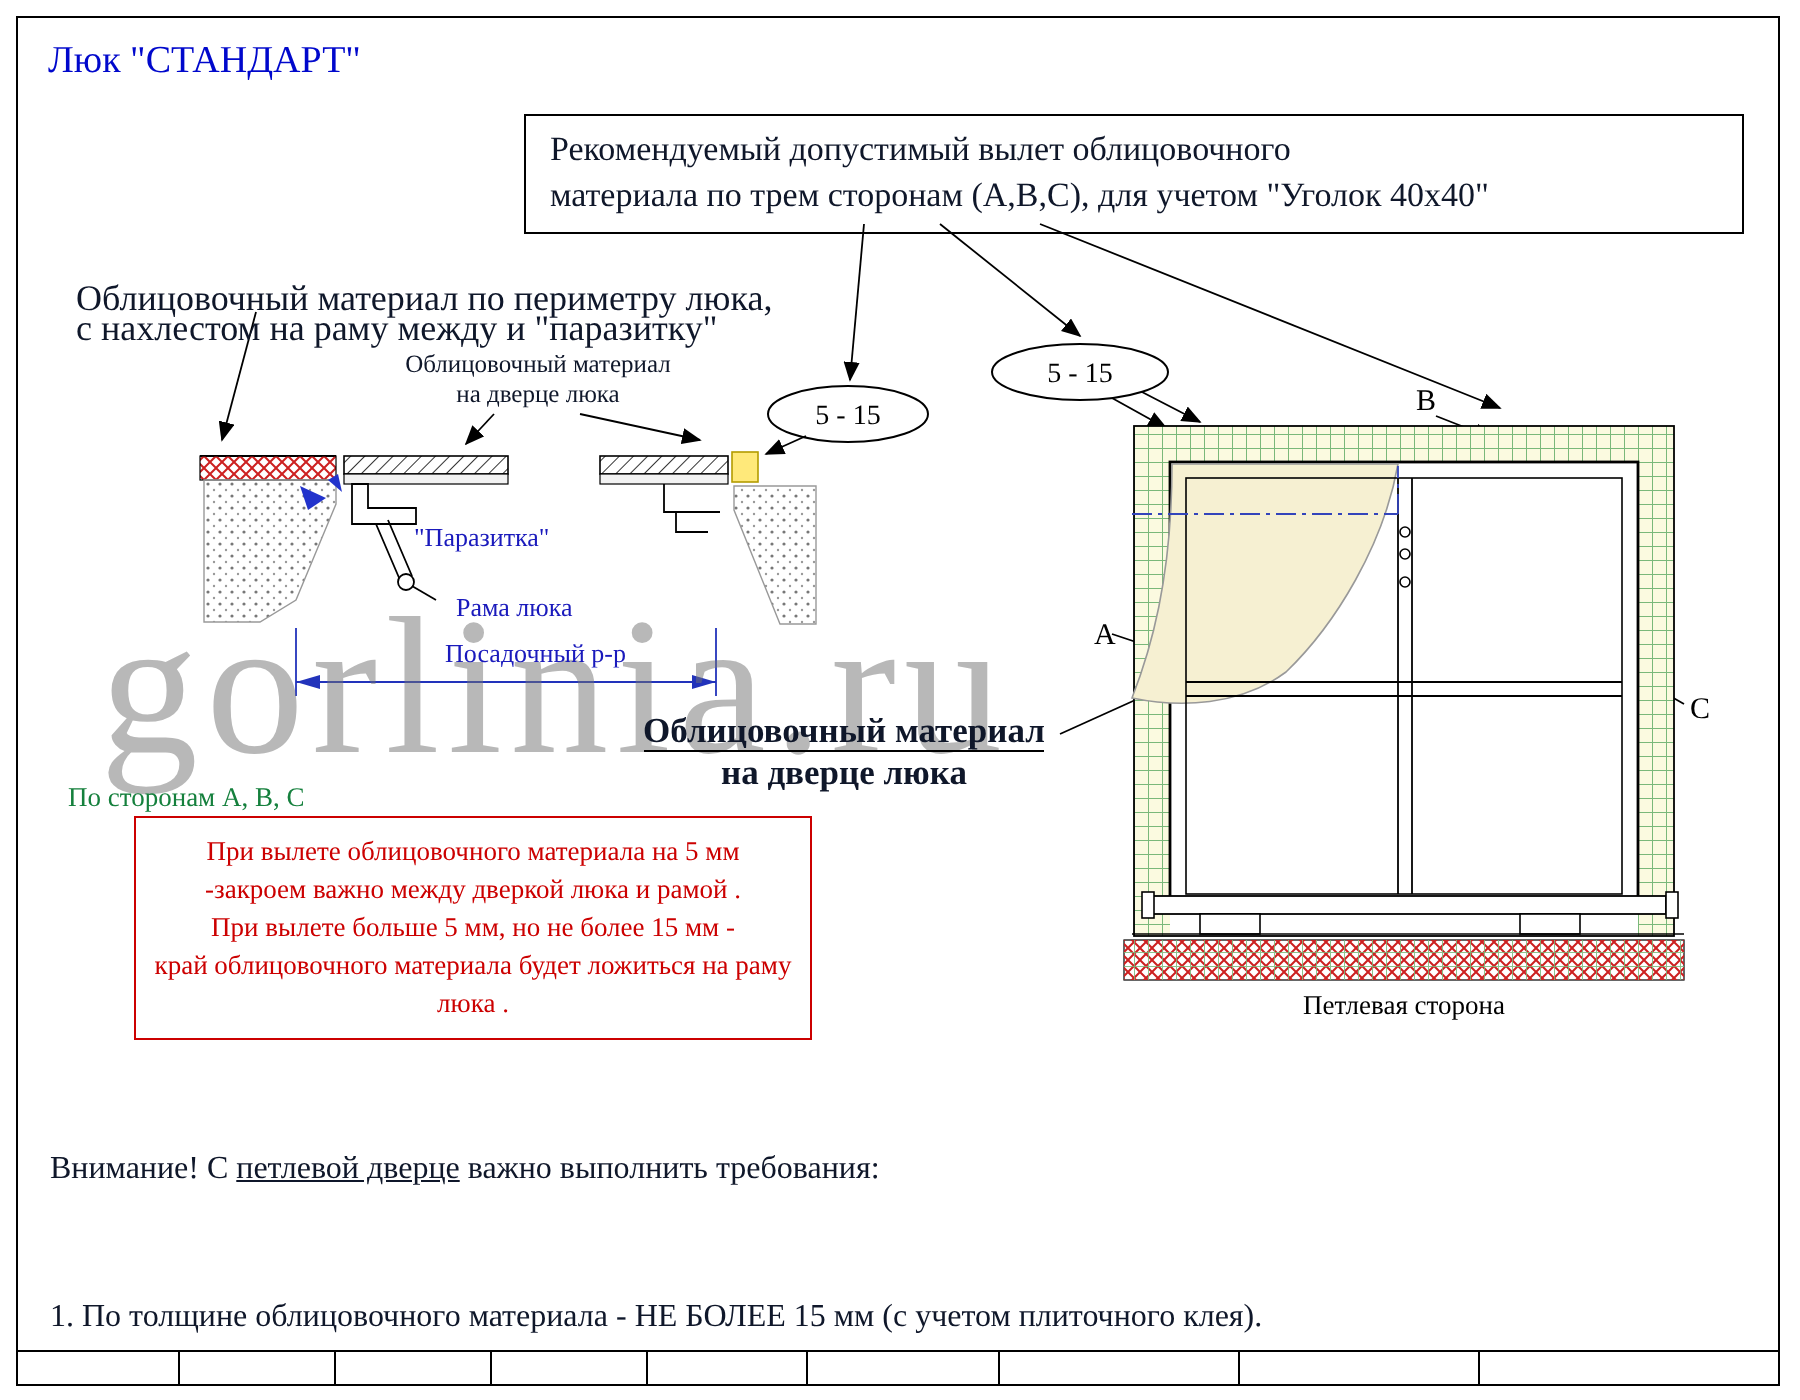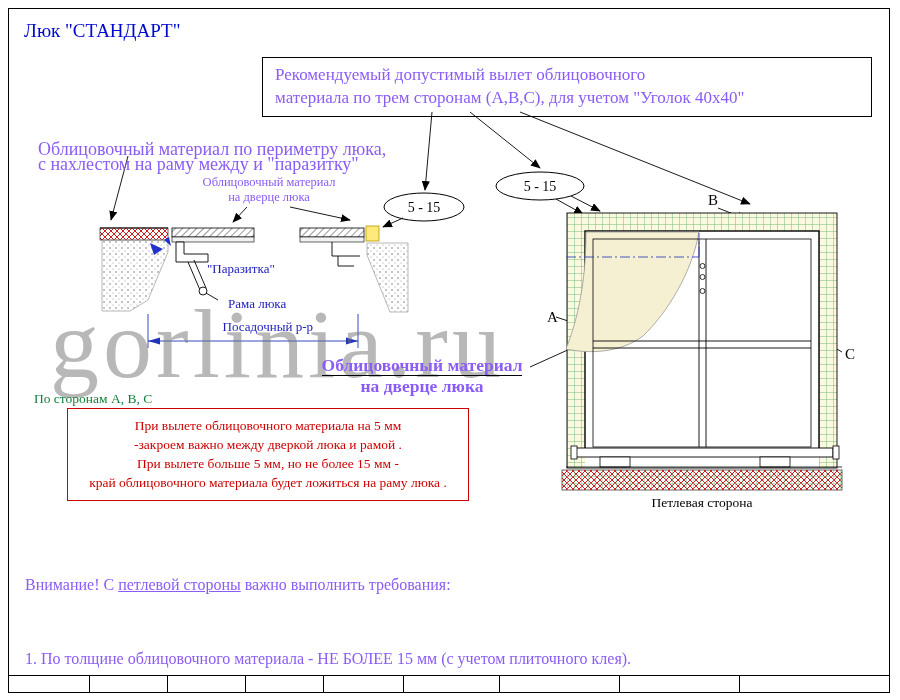--- a/index.html
+++ b/index.html
@@ -1,35 +1,35 @@
 <!DOCTYPE html>
 <html><head>
 <meta charset="utf-8">
 <style>
   html,body{margin:0;padding:0;background:#ffffff;}
   .page{position:relative;width:900px;height:700px;background:#fff;
         font-family:"Liberation Serif", serif;overflow:hidden;}
   .sheet-border{position:absolute;left:8px;top:8px;width:882px;height:685px;
         border:1px solid #000;box-sizing:border-box;z-index:0;}
   svg.draw{position:absolute;left:0;top:0;z-index:1;}
-  .txt{position:absolute;z-index:3;color:#8b5cf6;}
+  .txt{position:absolute;z-index:3;color:#0f172a;}
   .title{left:24px;top:20px;font-size:19px;color:#0008cc;}
   .rec-box{left:262px;top:57px;width:610px;border:1px solid #000;
         padding:5px 10px 7px 12px;font-size:17px;line-height:23px;box-sizing:border-box;}
   .lbl-perimeter{left:38px;top:122px;font-size:18px;line-height:15px;margin-top:20px;}
   .lbl-door-small{left:183px;top:175px;width:172px;text-align:center;font-size:12.5px;line-height:15px;}
   .blue-lbl{color:#1a1abc;font-size:13px;}
   .lbl-parazitka{left:207px;top:261px;}
   .lbl-rama{left:228px;top:296px;}
   .lbl-posad{left:193px;top:319px;width:120px;text-align:right;}
   .lbl-door-big{left:302px;top:355px;width:240px;text-align:center;
         font-size:17.5px;font-weight:bold;line-height:21px;}
   .lbl-door-big .u{border-bottom:1.4px solid #000;}
   .red-heading{left:34px;top:391px;color:#15803d;font-size:13.5px;}
-  .red-box{left:67px;top:408px;width:402px;border:1px solid #cc0000;
+  .red-box{left:67px;top:408px;width:339px;border:1px solid #cc0000;
         padding:7px 4px 8px;text-align:center;color:#cc0000;font-size:13.5px;
         line-height:19px;box-sizing:border-box;}
   .notes{left:25px;top:524px;width:864px;font-size:16px;line-height:24.5px;white-space:pre-wrap;}
   .notes .u{text-decoration:underline;}
   .watermark{position:absolute;left:50px;top:288px;z-index:2;font-size:98px;
         color:#737373;opacity:0.5;letter-spacing:4px;pointer-events:none;
         font-family:Liberation Serif, serif;}
   .titleblock{position:absolute;left:8px;top:675px;width:882px;height:18px;
         border-top:1px solid #000;display:flex;z-index:3;box-sizing:border-box;}
   .titleblock .cell{border-right:1px solid #000;height:100%;box-sizing:border-box;}
@@ -187,21 +187,21 @@
 
   <div class="txt red-heading">По сторонам А, В, С</div>
   <div class="txt red-box">
     <div>При вылете облицовочного материала  на 5 мм</div>
     <div>-закроем важно между дверкой люка и рамой .</div>
     <div>При вылете больше 5 мм, но не более 15 мм -</div>
     <div>край облицовочного материала будет ложиться на раму люка .</div>
   </div>
 
   <div class="txt notes">
-    <div><span>Внимание! С </span><span class="u">петлевой стороны</span><span> важно выполнить требования:</span></div>
+    <div><span>Внимание! С </span><span class="u">петлевой дверце</span><span> важно выполнить требования:</span></div>
     <div>1. По толщине облицовочного материала - НЕ БОЛЕЕ 15 мм (с учетом плиточного клея).</div>
     
     
     
     
   </div>
 
   <div class="titleblock">
     <div class="cell" style="width:82px"></div>
     <div class="cell" style="width:78px"></div>

